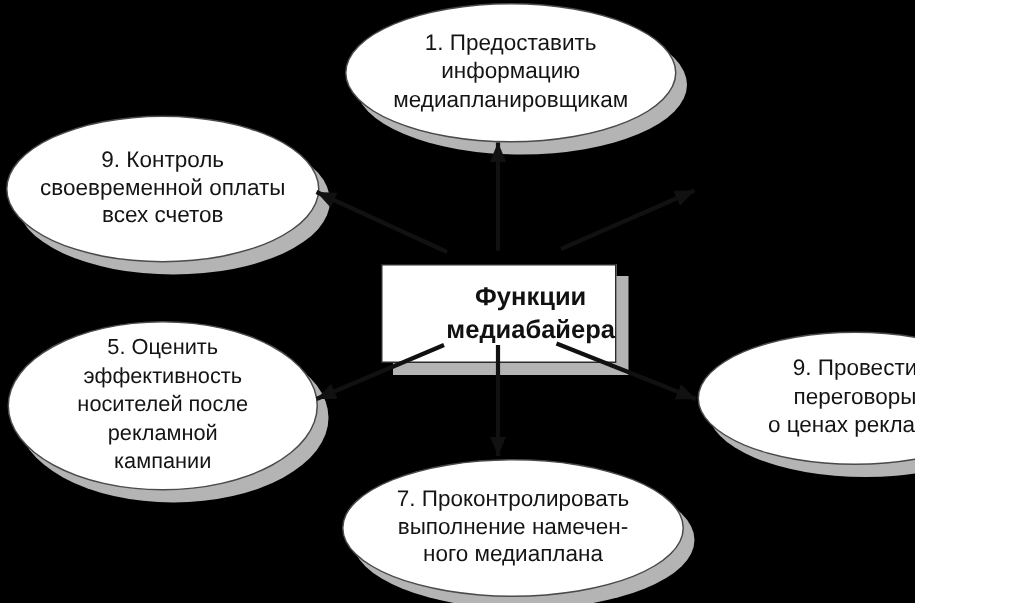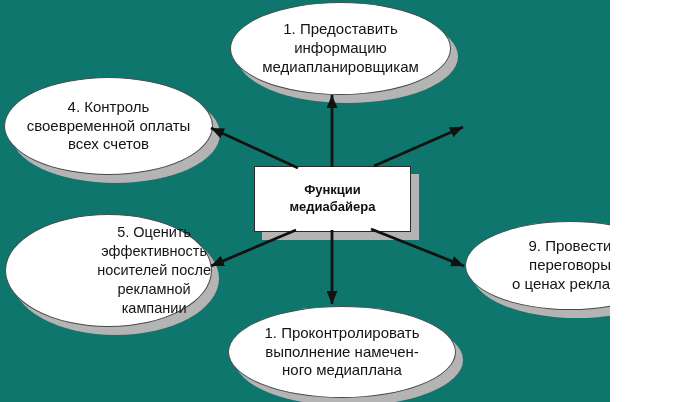--- a/index.html
+++ b/index.html
@@ -1,20 +1,20 @@
 <!DOCTYPE html>
 <html><head>
 <meta charset="utf-8">
 <style>
   html, body { margin: 0; padding: 0; background: #ffffff; }
   #stage {
     position: relative;
     width: 610px;
     height: 402px;
-    background: #0f766e;
+    background: #000000;
     overflow: hidden;
     font-family: "Liberation Sans", "DejaVu Sans", sans-serif;
   }
   
   #arrow-layer {
     position: absolute;
     left: 0; top: 0;
     width: 679px; height: 402px;
     z-index: 3;
     pointer-events: none;
@@ -32,37 +32,37 @@
     text-align: center;
     color: #141414;
     font-size: 15px;
     line-height: 1.26;
     white-space: pre-line;
   }
   #node-1 { left: 230px; top: 2px;   width: 219px; height: 91px; }
   #node-2 { left: 464px; top: 79px;  width: 208px; height: 86px; }
   #node-3 { left: 465px; top: 221px; width: 208px; height: 87px; }
   #node-4 { left: 228px; top: 306px; width: 226px; height: 90px; }
-  #node-5 { left: 5px;   top: 214px; width: 205px; height: 111px; font-size: 14.5px; line-height: 1.3; justify-content: flex-end; }
+  #node-5 { left: 5px;   top: 214px; width: 205px; height: 111px; font-size: 14.5px; line-height: 1.3; }
   #node-6 { left: 4px;   top: 77px;  width: 207px; height: 96px; }
   #center-box {
     position: absolute;
     z-index: 2;
-    left: 254px; top: 166px;
+    left: 254px; top: 176px;
     width: 155px; height: 64px;
     background: #ffffff;
     border: 1px solid #2b2b2b;
     box-shadow: 8px 8px 0 #b4b4b4;
     display: flex;
     align-items: center;
-    justify-content: center;
+    justify-content: flex-end;
     text-align: center;
     color: #111111;
     font-weight: bold;
-    font-size: 13px;
+    font-size: 17px;
     line-height: 1.3;
     white-space: pre-line;
   }
   .node-label, .center-label { display: block; }
 </style>
 </head>
 <body>
 
 <div id="stage">
 
@@ -87,35 +87,35 @@
   </div>
 
 
   <div class="node" id="node-3">
     <span class="node-label">9. Провести
 переговоры
 о ценах рекламу</span>
   </div>
 
   <div class="node" id="node-4">
-    <span class="node-label">1. Проконтролировать
+    <span class="node-label">7. Проконтролировать
 выполнение намечен-
 ного медиаплана</span>
   </div>
 
   <div class="node" id="node-5">
     <span class="node-label">5. Оценить
 эффективность
 носителей после
 рекламной
 кампании</span>
   </div>
 
   <div class="node" id="node-6">
-    <span class="node-label">4. Контроль
+    <span class="node-label">9. Контроль
 своевременной оплаты
 всех счетов</span>
   </div>
 
   <div id="center-box">
     <span class="center-label">Функции
 медиабайера</span>
   </div>
 
 </div>

